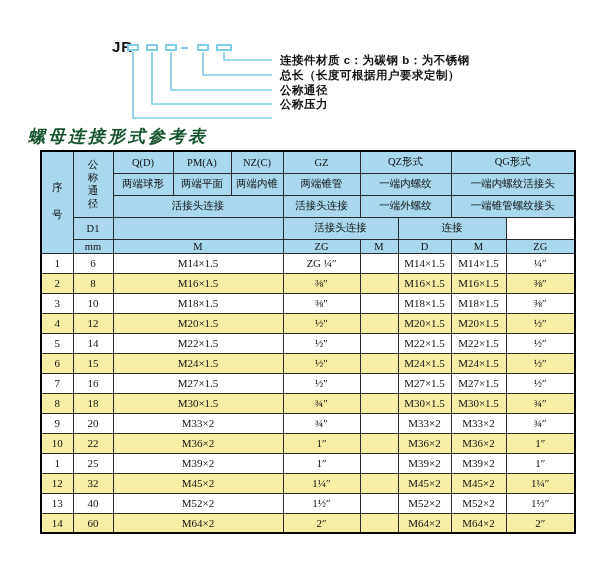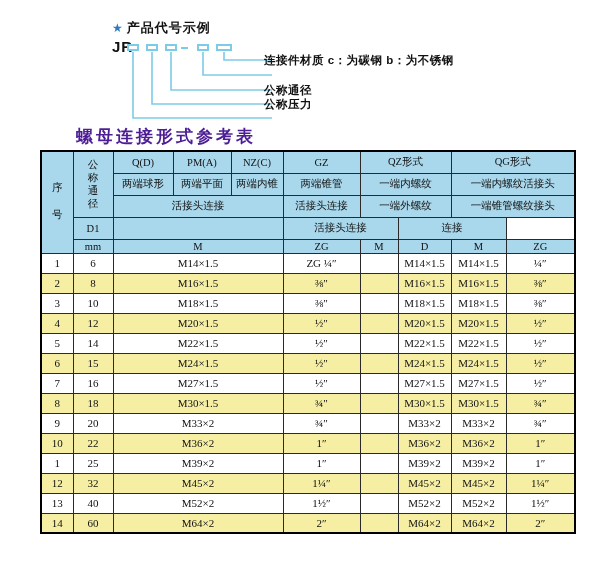--- a/index.html
+++ b/index.html
@@ -15,63 +15,61 @@
         font-family:"Liberation Sans","DejaVu Sans",sans-serif;color:#111;}
   
   .diagram{position:absolute;left:0;top:0;width:600px;height:140px;}
   .d-title{position:absolute;left:112px;top:19px;font-size:13px;font-weight:bold;letter-spacing:1px;}
   .d-title .star{color:var(--star);margin-right:3px;font-size:12px;}
   .jr{position:absolute;left:112px;top:38px;font-size:15px;font-weight:bold;letter-spacing:1px;}
   .cbox{position:absolute;top:44px;height:7px;width:12px;border:2px solid var(--line);background:#fff;}
   .cdash{position:absolute;top:47px;left:181px;width:7px;height:2px;background:var(--line);}
   .lines{position:absolute;left:0;top:0;width:600px;height:140px;pointer-events:none;}
   .lines polyline{fill:none;stroke:var(--line);stroke-width:1.6;}
-  .lbl{position:absolute;left:264px;height:14px;font-size:11.5px;font-weight:bold;white-space:nowrap;letter-spacing:0.5px;}
+  .lbl{position:absolute;left:280px;height:14px;font-size:11.5px;font-weight:bold;white-space:nowrap;letter-spacing:0.5px;}
   
   .tbl-title{position:absolute;left:28px;top:125px;font-family:"Liberation Serif","DejaVu Serif",serif;
-             font-size:17px;font-weight:bold;letter-spacing:3px;color:#4c1d95;margin-left:48px;}
+             font-size:17px;font-weight:bold;font-style:italic;letter-spacing:3px;color:#14532d;}
   table.nut{position:absolute;left:40px;top:150px;width:534px;border-collapse:collapse;table-layout:fixed;
             font-family:"Liberation Serif","DejaVu Serif",serif;}
   table.nut th,table.nut td{border:1px solid var(--border);text-align:center;vertical-align:middle;
             overflow:hidden;white-space:nowrap;}
   table.nut{border:2px solid #000;}
   table.nut th{background:var(--header-bg);font-weight:normal;font-size:10.5px;height:22px;padding:0;}
   table.nut thead tr.unit-row th{height:14px;}
   table.nut td{background:#fff;font-size:11px;height:20px;padding:0 1px;}
   table.nut tr.alt td{background:var(--row-alt);}
   .vert{display:inline-block;width:1.1em;word-break:break-all;white-space:normal;line-height:1.25;}
   .vert.wide{line-height:2.55;}
 </style>
 </head>
 <body>
 
 <div class="page">
 
   <div class="diagram">
-    <div class="d-title">
-      <span class="star">★</span><span>产品代号示例</span>
-    </div>
     <span class="jr">JR</span>
 
     <span class="cbox" style="left:127px"></span>
     <span class="cbox" style="left:146px"></span>
     <span class="cbox" style="left:165px"></span>
     <span class="cdash"></span>
     <span class="cbox" style="left:197px"></span>
     <span class="cbox" style="left:216px;width:16px"></span>
 
     <svg class="lines" viewBox="0 0 600 140">
       <polyline points="224,52 224,60 272,60"></polyline>
       <polyline points="203,52 203,75 272,75"></polyline>
       <polyline points="171,52 171,90 272,90"></polyline>
       <polyline points="152,52 152,104 272,104"></polyline>
       <polyline points="133,52 133,118 272,118"></polyline>
     </svg>
 
     <div class="lbl" style="top:53px">连接件材质  c：为碳钢  b：为不锈钢</div>
+    <div class="lbl" style="top:68px">总长（长度可根据用户要求定制）</div>
     <div class="lbl" style="top:83px">公称通径</div>
     <div class="lbl" style="top:97px">公称压力</div>
   </div>
 
   <h2 class="tbl-title">螺母连接形式参考表</h2>
 
   <table class="nut">
     <colgroup>
       <col style="width:32px">
         <col style="width:40px">

